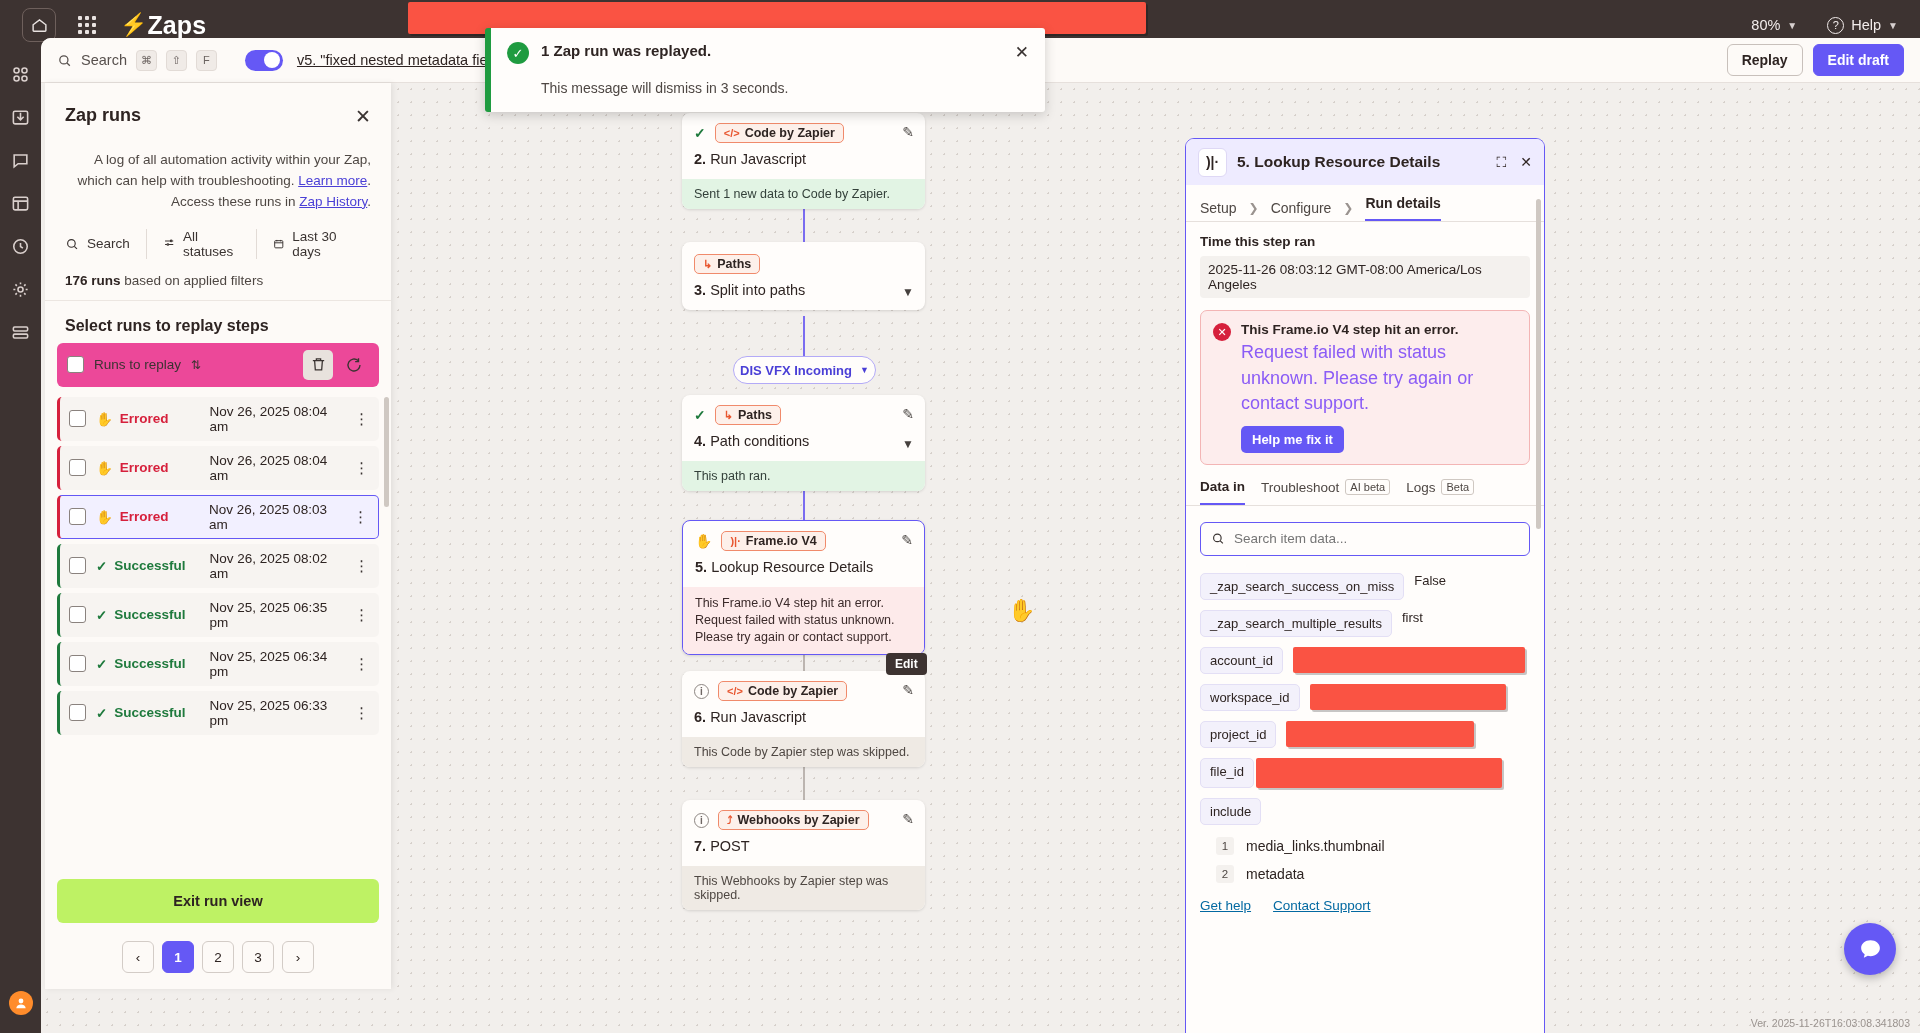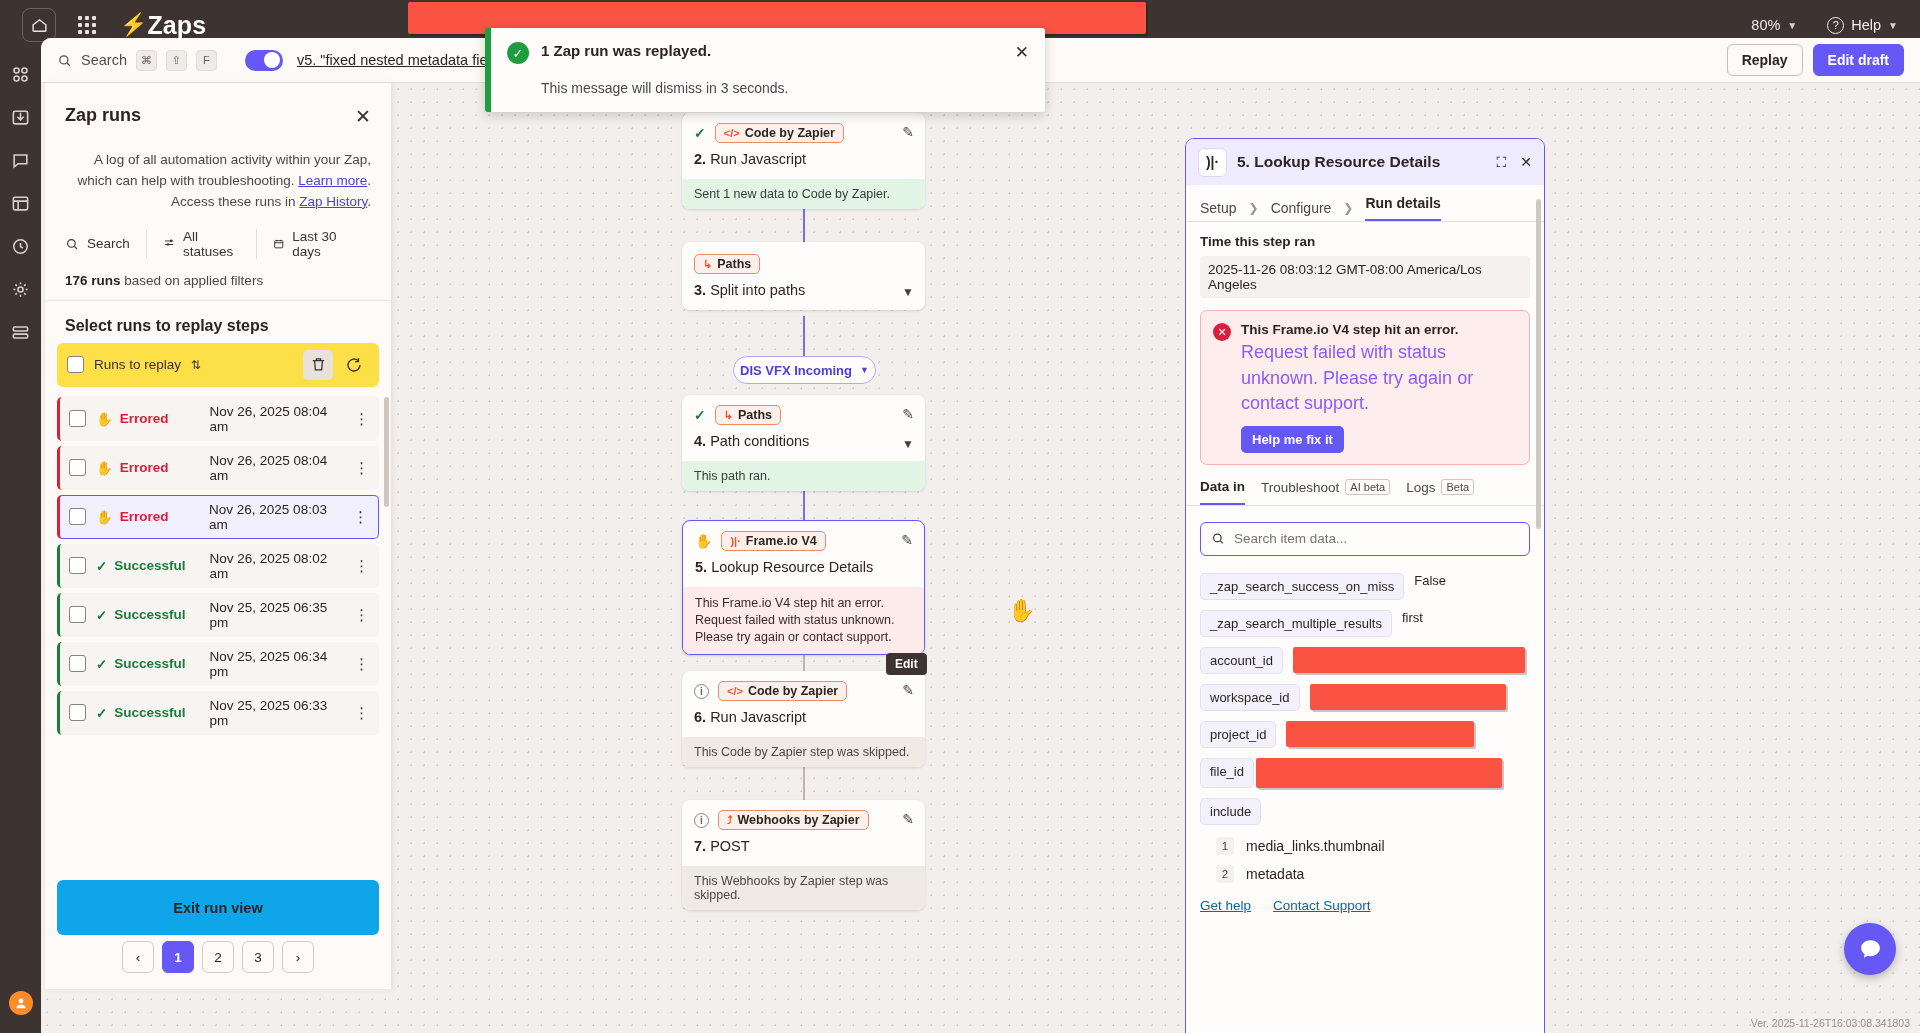--- a/index.html
+++ b/index.html
@@ -138,21 +138,21 @@
   .x-btn { margin-left: auto; font-size: 19px; color: #3a3331; cursor: pointer; }
   .runs-desc { padding: 22px 20px 0 20px; font-size: 13.5px; line-height: 1.55; color: #4e4743; text-align: right; }
   .runs-desc a { color: #4a3fd6; }
   .filters { display: flex; align-items: center; padding: 16px 20px 0 20px; font-size: 13.5px; color: #3a3331; }
   .filter { display: flex; align-items: center; gap: 8px; padding-right: 16px; }
   .filter + .filter { padding-left: 16px; border-left: 1px solid #e2dbd6; }
   .runs-count { padding: 14px 20px 12px 20px; font-size: 13.5px; color: #4e4743; border-bottom: 1px solid #ece6e1; }
   .runs-count b { font-weight: 700; color: #2e2422; }
   .select-label { padding: 16px 20px 8px 20px; font-size: 16px; font-weight: 700; }
   .replay-bar {
-    margin: 0 12px; height: 44px; background: #fde047; border-radius: 6px;
+    margin: 0 12px; height: 44px; background: #ec4899; border-radius: 6px;
     display: flex; align-items: center; padding: 0 10px; gap: 10px;
   }
   .cbx { width: 17px; height: 17px; border: 1.5px solid #8a827e; border-radius: 3px; background: #fff; flex: none; }
   .replay-bar .lbl { font-size: 13.5px; color: #3a3331; }
   .sortic { color: #3a3331; font-size: 12px; }
   .bar-actions { margin-left: auto; display: flex; align-items: center; gap: 6px; }
   .icon-btn { width: 30px; height: 30px; border-radius: 5px; display: flex; align-items: center; justify-content: center; color: #3a3331; }
   .icon-btn.active { background: #e8e2dd; }
   .run-list { flex: 1; overflow: hidden; padding: 10px 12px 0 12px; position: relative; }
   .run-row {
@@ -162,21 +162,21 @@
   .run-row.err { border-left-color: #d6203c; }
   .run-row.ok  { border-left-color: #1f7a3d; }
   .run-row.sel { background: #f2f0ff; border: 1.6px solid #6558f5; border-left: 3px solid #d6203c; }
   .st { display: flex; align-items: center; gap: 7px; font-size: 13.5px; font-weight: 700; width: 108px; }
   .st.err { color: #d6203c; }
   .st.ok  { color: #1f7a3d; }
   .run-date { font-size: 13.5px; color: #2e2422; }
   .kebab { margin-left: auto; color: #3a3331; font-size: 15px; letter-spacing: 1px; }
   .scroll-thumb { position: absolute; right: 2px; top: 10px; width: 5px; height: 110px; background: #cfc8c2; border-radius: 3px; }
   .exit-btn {
-    margin: 8px 12px 6px 12px; height: 55px; border-radius: 6px; background: #0ea5e9;
+    margin: 8px 12px 18px 12px; height: 44px; border-radius: 6px; background: #bef264;
     display: flex; align-items: center; justify-content: center; font-size: 14.5px; font-weight: 700; color: #2e2422;
   }
   .pager { display: flex; align-items: center; justify-content: center; gap: 8px; padding-bottom: 16px; }
   .pg { width: 32px; height: 32px; border-radius: 6px; border: 1.3px solid #d3ccc7; background: #fdfaf7;
         display: flex; align-items: center; justify-content: center; font-size: 13.5px; color: #2e2422; }
   .pg.cur { background: #6558f5; border-color: #6558f5; color: #fff; font-weight: 700; }
 
   
   .detail {
     position: absolute; top: 55px; left: 1144px; width: 360px; height: 953px;

